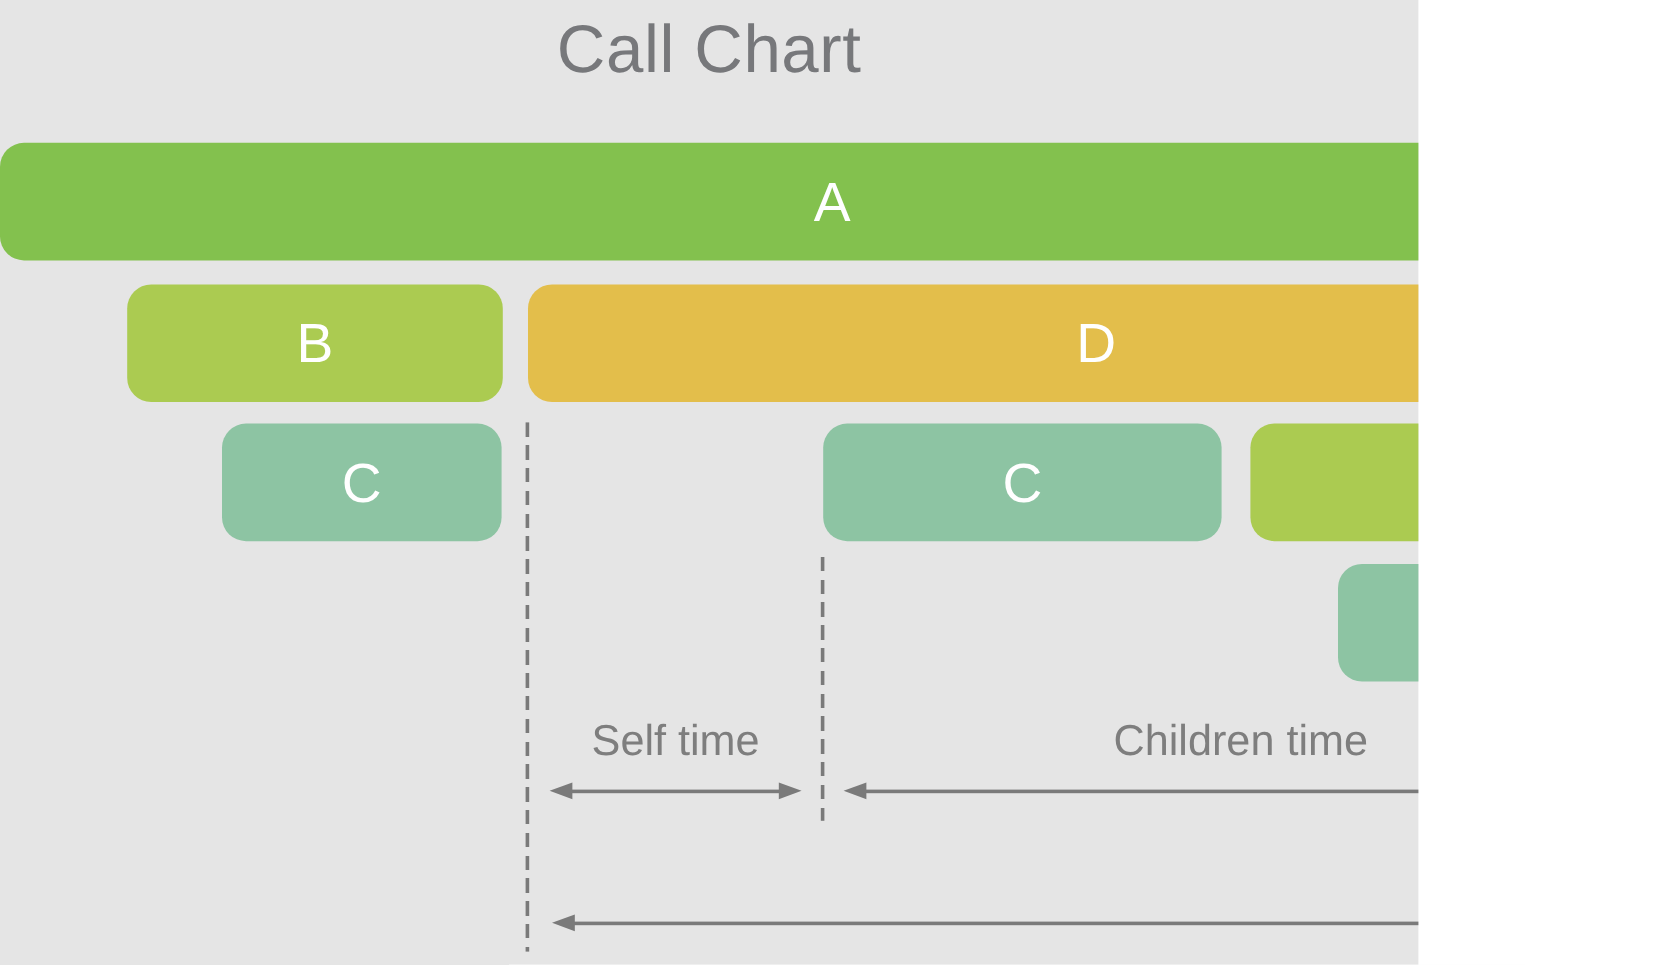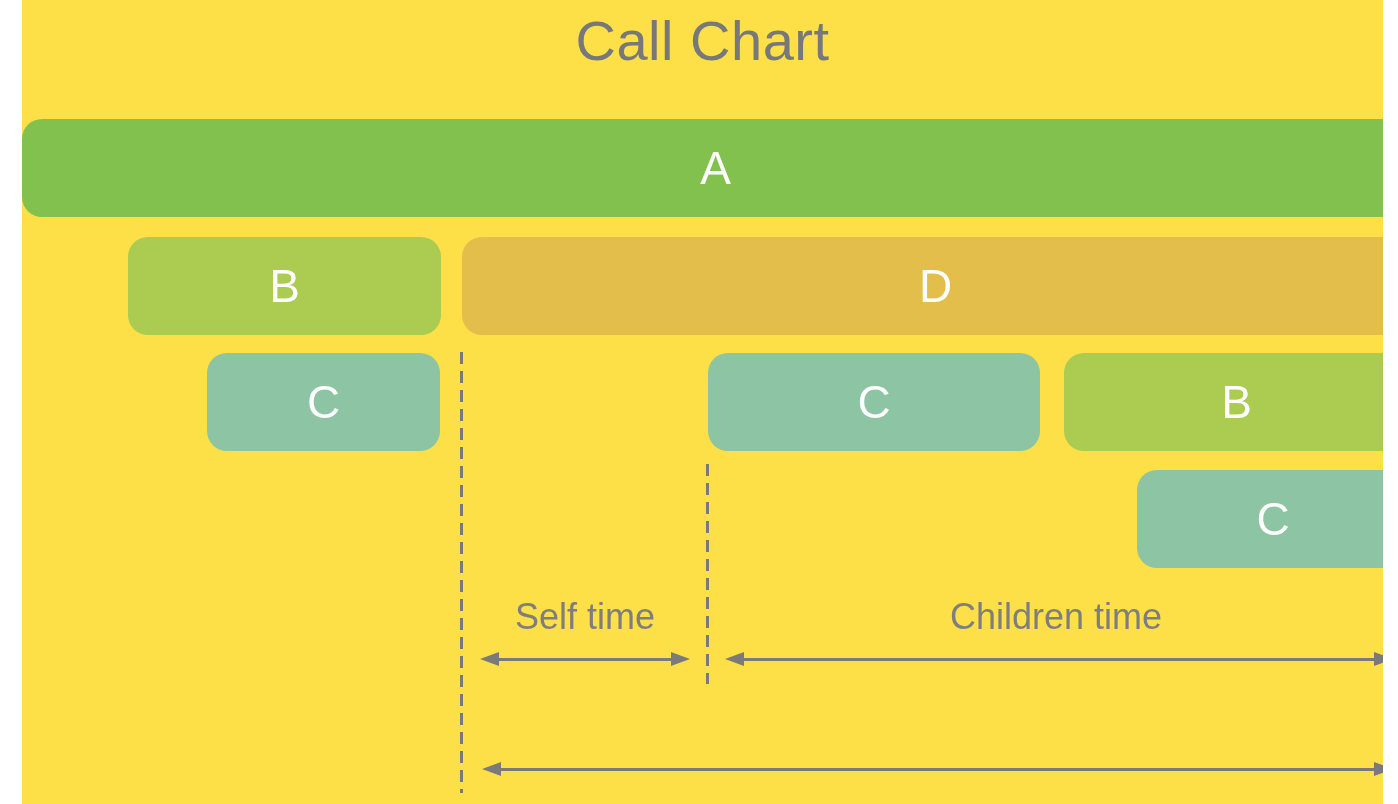--- a/index.html
+++ b/index.html
@@ -1,22 +1,21 @@
 <!DOCTYPE html>
 <html><head>
 <meta charset="utf-8">
 <style>
   html,body{margin:0;padding:0;background:#ffffff;}
   .stage{
     position:relative;
-    width:1361px;height:804px;
-    background:#fde047;
+    width:1182px;height:804px;
+    background:#e5e5e5;
     overflow:hidden;
     font-family:"Liberation Sans","DejaVu Sans",sans-serif;
-    margin-left:22px;
   }
   .title{
     position:absolute;top:8px;left:0;width:100%;
     text-align:center;
     font-size:56px;font-weight:300;
     letter-spacing:0.5px;
   }
   .bar{
     position:absolute;
     border-radius:20px;

